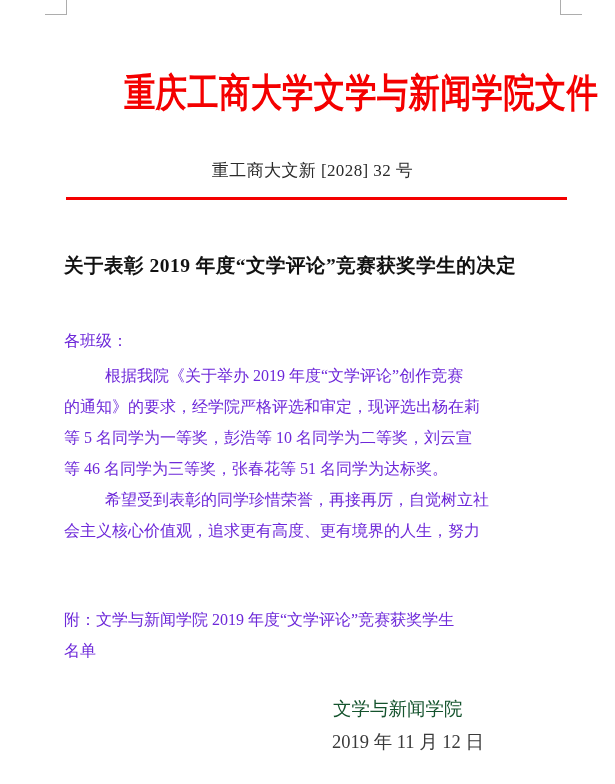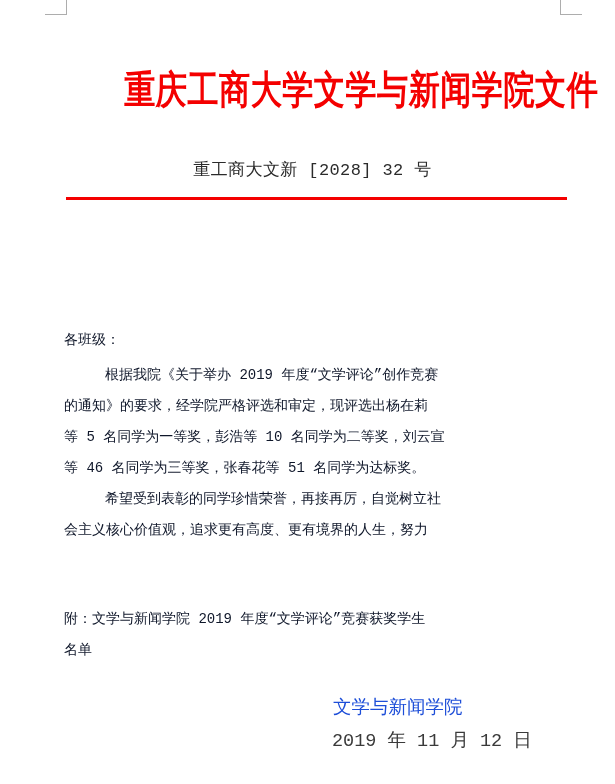--- a/index.html
+++ b/index.html
@@ -1,21 +1,21 @@
 <!DOCTYPE html>
 <html><head>
 <meta charset="utf-8">
 <style>
   html,body{margin:0;padding:0;background:#ffffff;}
   .page{
     position:relative;
     width:615px;height:784px;
     background:#ffffff;
     overflow:hidden;
-    font-family:Liberation Mono, monospace;
+    font-family:Liberation Serif, serif;
     color:#333333;
   }
   
   .crop{position:absolute;top:0;height:14px;}
   .crop-left{left:45px;width:21px;border-right:1px solid #adadad;border-bottom:1px solid #adadad;}
   .crop-right{left:560px;width:21px;border-left:1px solid #adadad;border-bottom:1px solid #adadad;}
 
   .header-band{position:absolute;left:65px;width:495px;text-align:center;}
   .org-title-wrap{top:70px;}
   .org-title{
@@ -42,33 +42,33 @@
   .doc-title{
     position:absolute;left:64px;top:252px;
     font-size:19.5px;line-height:27px;font-weight:bold;
     color:#111111;
     letter-spacing:0.5px;
     white-space:nowrap;
   }
   .block{position:absolute;left:64px;width:505px;}
   .line{
     height:31px;line-height:31px;
-    font-size:14px;
+    font-size:16px;
     white-space:nowrap;
-    color:#0f172a;
+    color:#6d28d9;
   }
   .indent{padding-left:41px;}
   .greeting-block{top:325px;}
   .para1-block{top:360px;}
   .para2-block{top:484px;}
   .attach-block{top:604px;}
   .signature{
     position:absolute;left:333px;top:698px;
     font-size:18.5px;line-height:22px;
-    color:#1d4ed8;white-space:nowrap;
+    color:#14532d;white-space:nowrap;
   }
   .doc-date{
     position:absolute;left:332px;top:731px;
     font-size:18.5px;line-height:22px;
     color:#3a3a3a;white-space:nowrap;text-align:right;
   }
 </style>
 </head>
 <body>
 
@@ -78,20 +78,21 @@
   <div class="crop crop-right"></div>
 
   <div class="header-band org-title-wrap" style="position:absolute;top:70px;">
     <span class="org-title">重庆工商大学文学与新闻学院文件</span>
   </div>
 
   <div class="header-band doc-number" style="position:absolute;">重工商大文新 [2028] 32 号</div>
 
   <div class="red-divider"></div>
 
+  <div class="doc-title">关于表彰 2019 年度“文学评论”竞赛获奖学生的决定</div>
 
   <div class="block greeting-block">
     <div class="line">各班级：</div>
   </div>
 
   <div class="block para1-block">
     <div class="line indent">根据我院《关于举办 2019 年度“文学评论”创作竞赛</div>
     <div class="line">的通知》的要求，经学院严格评选和审定，现评选出杨在莉</div>
     <div class="line">等 5 名同学为一等奖，彭浩等 10 名同学为二等奖，刘云宣</div>
     <div class="line">等 46 名同学为三等奖，张春花等 51 名同学为达标奖。</div>

